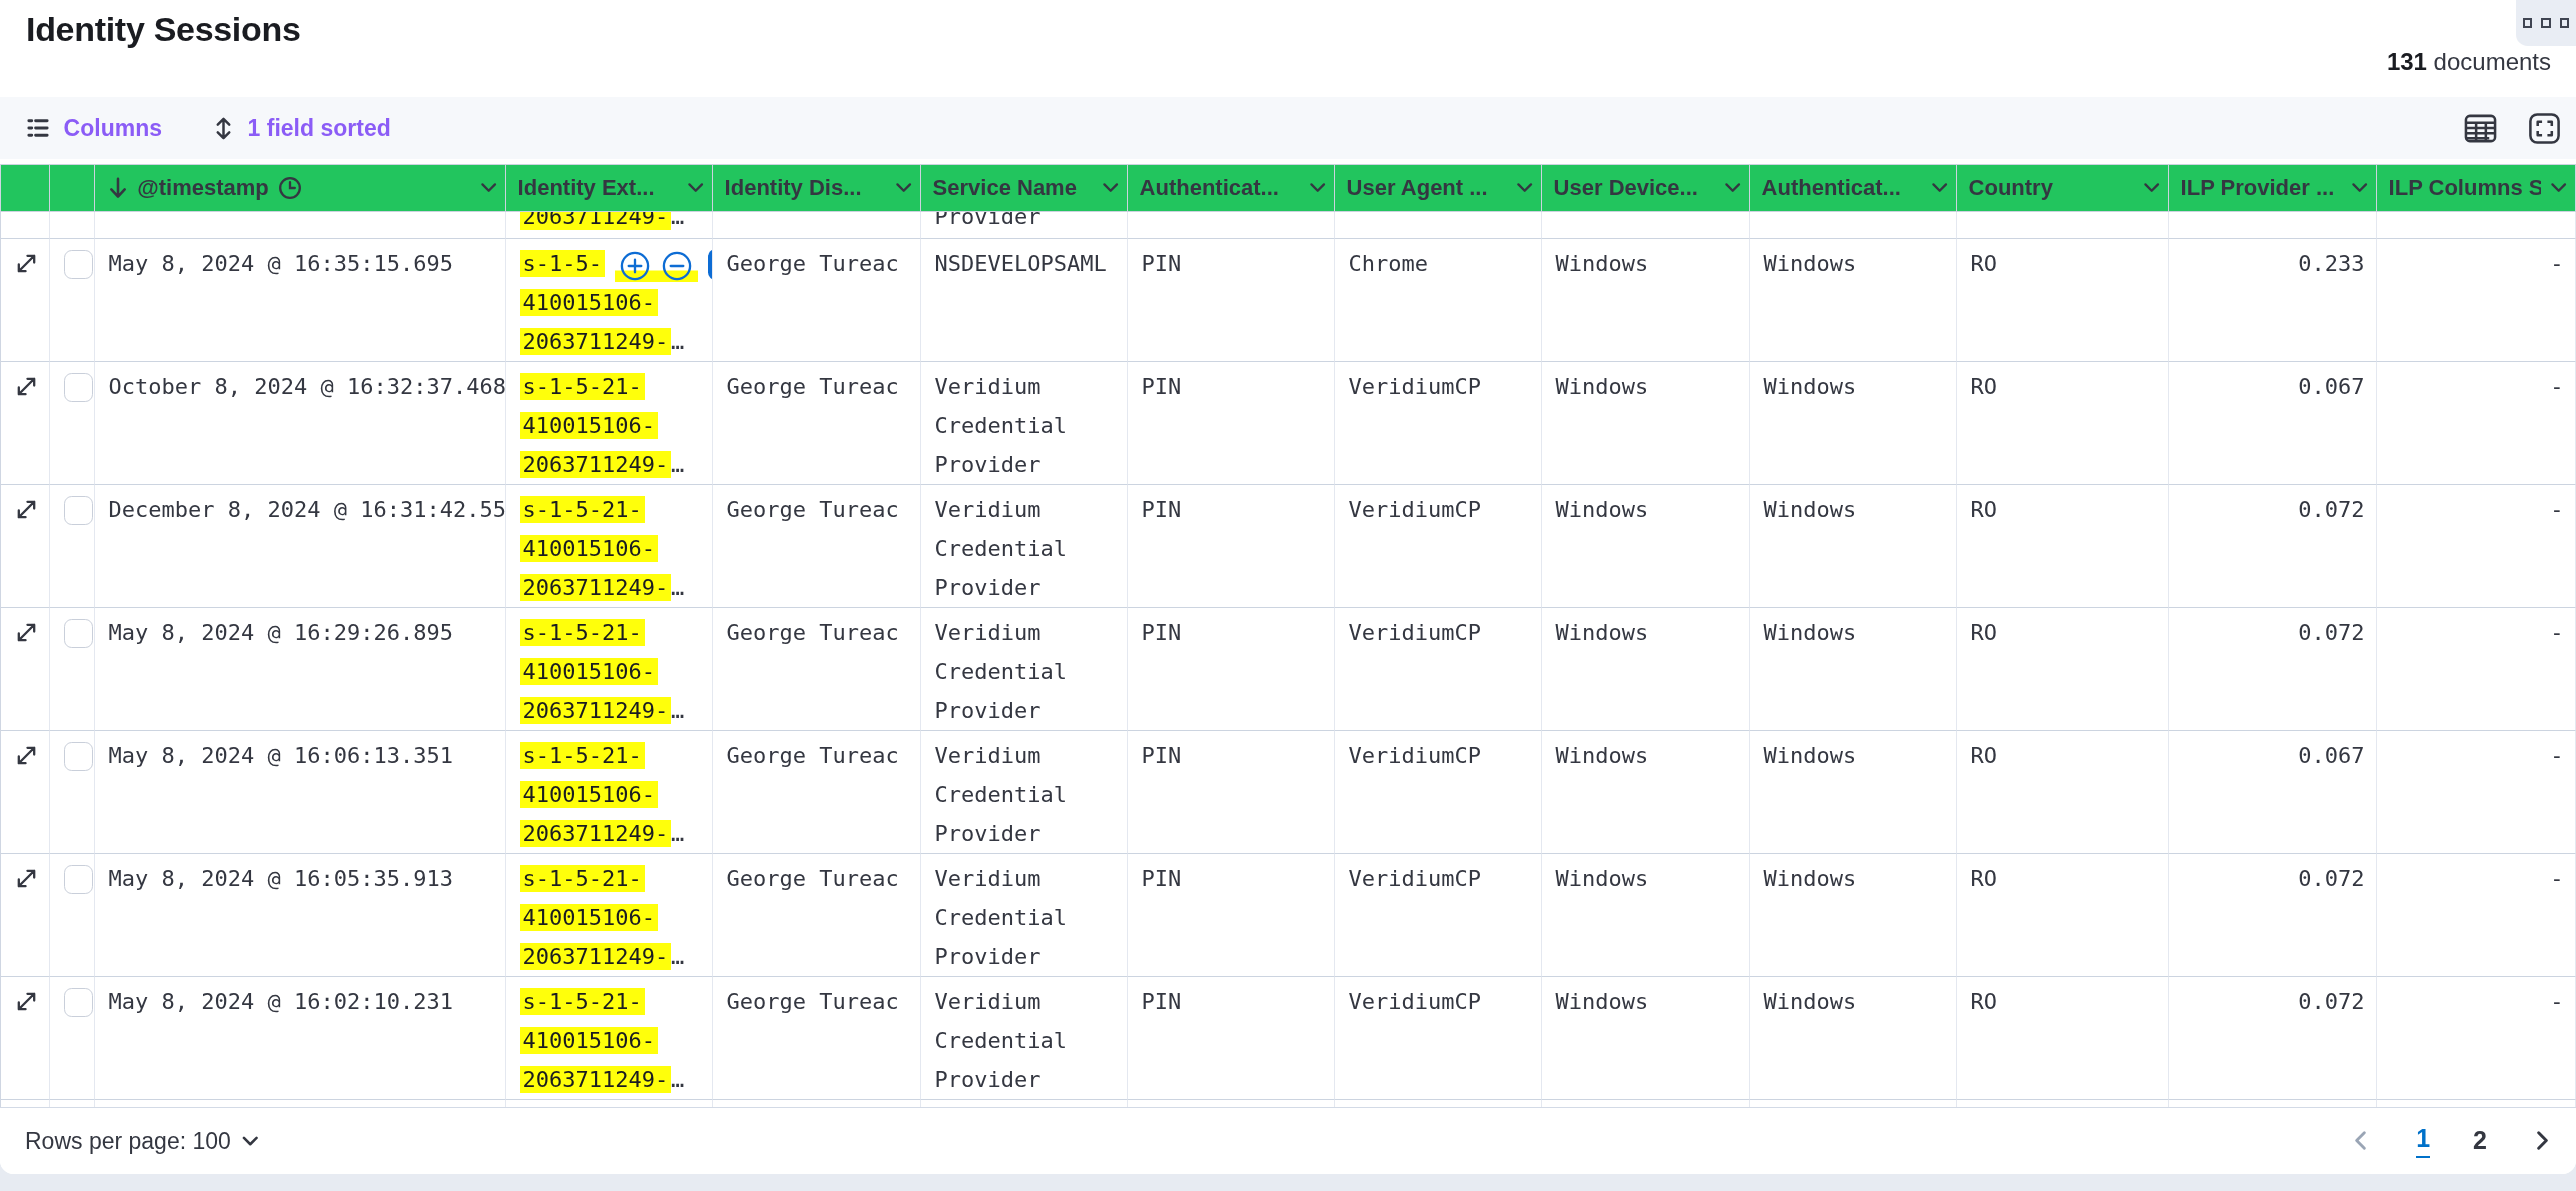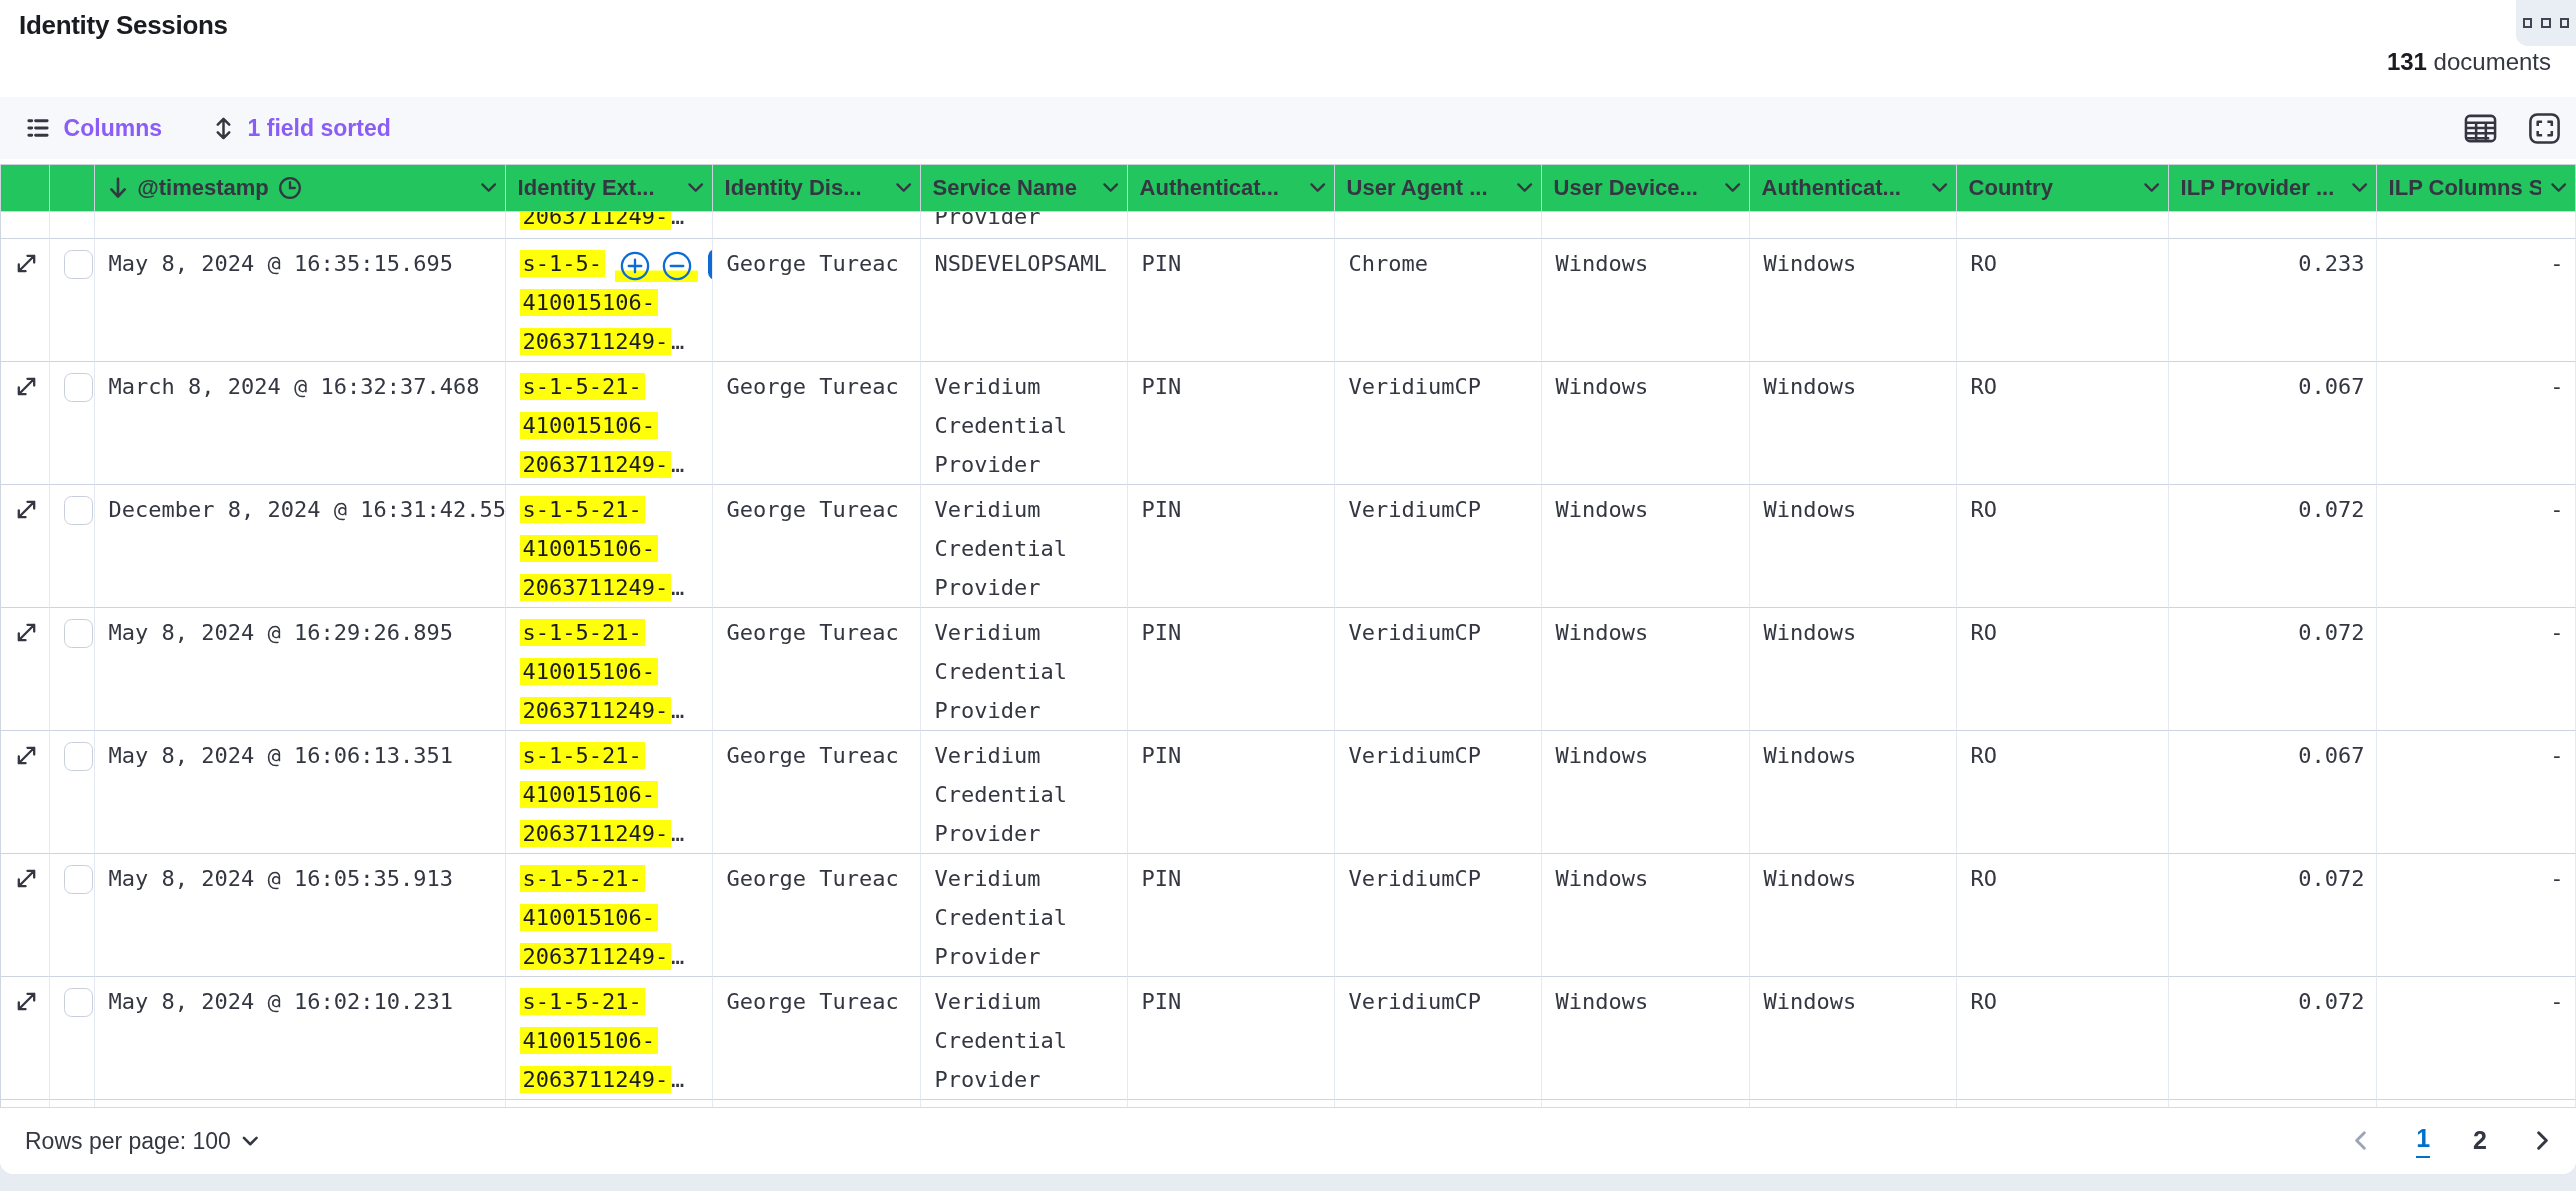--- a/index.html
+++ b/index.html
@@ -8,22 +8,22 @@
     background:#e7ebf2;
     font-family:"Liberation Sans", sans-serif;
     color:#343741;
   }
   .panel{
     position:absolute;top:0;left:0;width:2576px;height:1174px;
     background:#ffffff;border-radius:0 0 13.6px 13.6px;overflow:hidden;
   }
   
   .title{
-    position:absolute;top:9.7px;left:19px;
-    font-size:26px;font-weight:700;color:#1a1c21;letter-spacing:-0.3px;
+    position:absolute;top:9.7px;left:26px;
+    font-size:34px;font-weight:700;color:#1a1c21;letter-spacing:-0.3px;
   }
   .panel-menu-btn{
     position:absolute;top:0;right:0;width:60px;height:46px;
     background:#e9edf4;border-radius:0 0 0 11.6px;
     display:flex;align-items:center;justify-content:center;gap:8.7px;cursor:pointer;
   }
   .panel-menu-btn i{display:block;width:9.7px;height:9.7px;border:2.9px solid #404552;box-sizing:border-box;}
   .doc-count{
     position:absolute;top:48px;right:25px;font-size:24px;color:#343741;
   }
@@ -327,21 +327,21 @@
         </tr>
         <tr class="datarow">
           <td class="expand-td">
             <svg width="25" height="25" viewBox="0 0 26 26" fill="none" stroke="#343741" stroke-width="2.4" stroke-linecap="round" stroke-linejoin="round">
               <path d="M5 21 L21 5 M5 14 v7 h7 M14 5 h7 v7"></path>
             </svg>
           </td>
           <td>
             <div class="checkbox"></div>
           </td>
-          <td><span>March 8, 2024 @ 16:32:37.468</span></td>
+          <td><span>October 8, 2024 @ 16:32:37.468</span></td>
           <td>
             <div><mark>s-1-5-21-</mark></div>
             <div><mark>410015106-</mark></div>
             <div><mark>2063711249-</mark><span class="more">…</span></div>
           </td>
           <td><span>George Tureac</span></td>
           <td>
             <div>Veridium</div>
             <div>Credential</div>
             <div>Provider</div>

